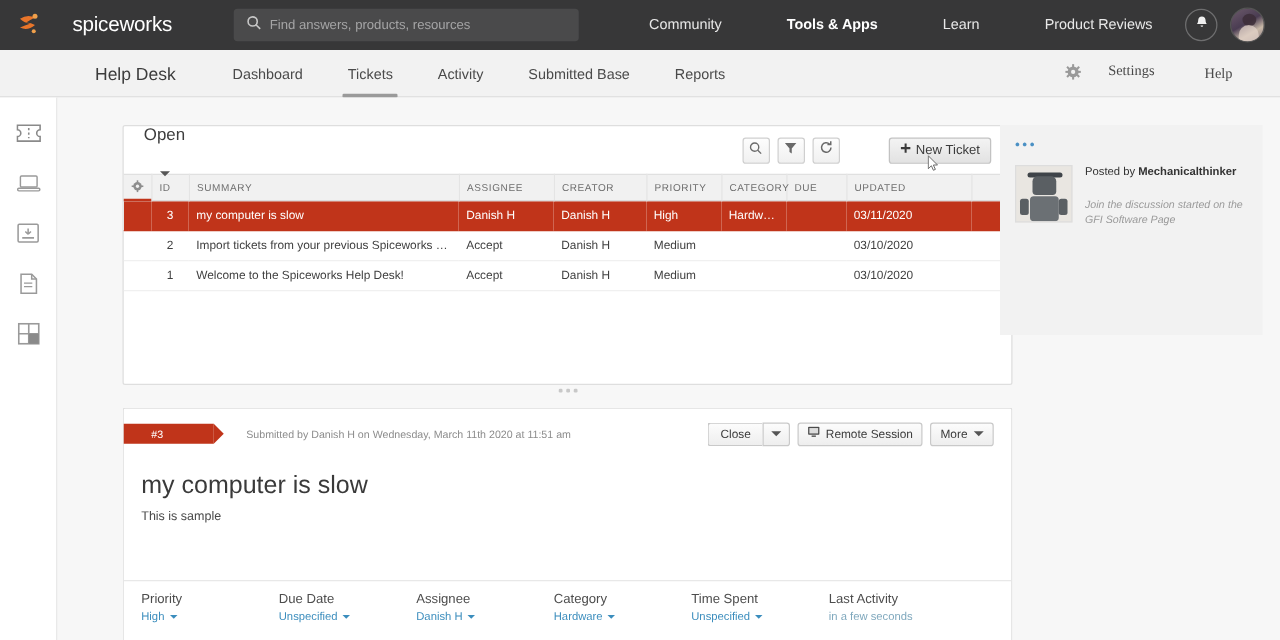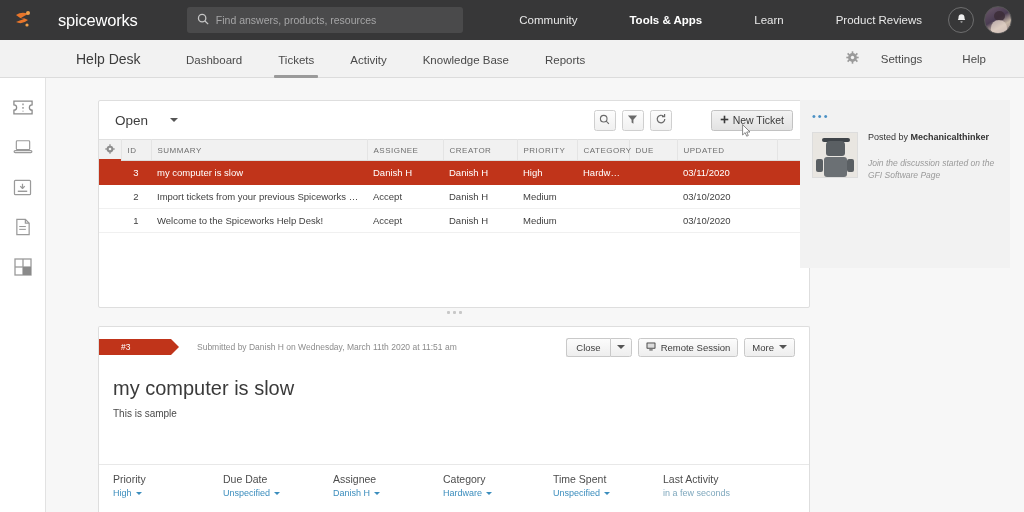--- a/index.html
+++ b/index.html
@@ -67,21 +67,21 @@
     font-size: 11.5px; color: #4a4a4a; text-decoration: none;
     padding: 0 18px; line-height: 36px; position: relative; white-space: nowrap;
   }
   .subnav-tabs a.active::after {
     content:''; position:absolute; left:14px; right:14px; bottom:0;
     height:3px; background:#9a9a9a; border-radius:1px;
   }
   .subnav-right { margin-left: auto; display: flex; align-items: center; gap: 0; }
   .subnav-right a {
     font-size: 11.5px; color: #4a4a4a; text-decoration: none;
-    padding: 0 20px; display: flex; align-items: center; gap: 22px;
+    padding: 0 20px; display: flex; align-items: flex-start; gap: 22px; font-family: Liberation Serif, serif;
   }
 
   
   .rail {
     position: absolute; left: 0; top: 78px; width: 46px; bottom: 0;
     background: #ffffff; border-right: 1px solid #e2e2e2;
     padding-top: 18px; display: flex; flex-direction: column; align-items: center; gap: 14px;
   }
   .rail-item {
     width: 30px; height: 26px; display: flex; align-items: center; justify-content: center;
@@ -93,21 +93,21 @@
   }
 
   
   .main { position: absolute; left: 46px; top: 78px; right: 0; bottom: 0; background:#f7f7f7; }
 
   .ticketpanel {
     position: absolute; left: 52px; top: 22px; width: 712px; height: 208px;
     background: #fff; border: 1px solid #dedede; border-radius: 2px;
   }
   .panel-top { height: 38px; display: flex; align-items: center; padding: 0 16px; }
-  .open-sel { font-size: 13.5px; color: #3d3d3d; display: flex; align-items: center; gap: 22px; }
+  .open-sel { font-size: 13.5px; color: #3d3d3d; display: flex; align-items: center; gap: 22px; flex-direction: column; }
   .caret { width:0;height:0;border-left:4px solid transparent;border-right:4px solid transparent;border-top:4.5px solid #555; }
   .panel-actions { margin-left: auto; display: flex; align-items: center; gap: 6px; }
   .ibtn {
     width: 22px; height: 21px; border: 1px solid #cfcfcf; border-radius: 2.5px;
     background: linear-gradient(#fdfdfd,#f0f0f0);
     display: flex; align-items: center; justify-content: center;
   }
   .newbtn {
     height: 21px; border: 1px solid #c2c2c2; border-radius: 2.5px;
     background: linear-gradient(#f3f3f3,#e2e2e2);
@@ -270,21 +270,21 @@
       <div class="avatar"></div>
     </div>
   </div>
 
   <div class="subnav">
     <div class="hd-title">Help Desk</div>
     <div class="subnav-tabs">
       <a href="#">Dashboard</a>
       <a href="#" class="active">Tickets</a>
       <a href="#">Activity</a>
-      <a href="#">Knowledge Base</a>
+      <a href="#">Submitted Base</a>
       <a href="#">Reports</a>
     </div>
     <div class="subnav-right">
       <a href="#">
         <span>
           <svg width="13" height="13" viewBox="0 0 16 16">
             <circle cx="8" cy="8" r="5.4" fill="#9a9a9a"></circle>
             <circle cx="8" cy="8" r="2.1" fill="#f2f2f2"></circle>
             <g fill="#9a9a9a">
               <rect x="7" y="0.4" width="2" height="3.2"></rect>

